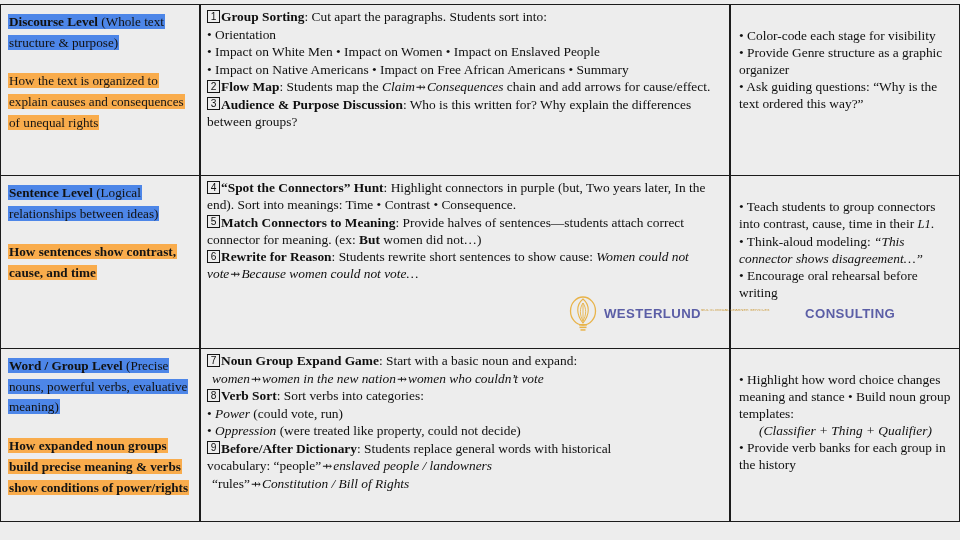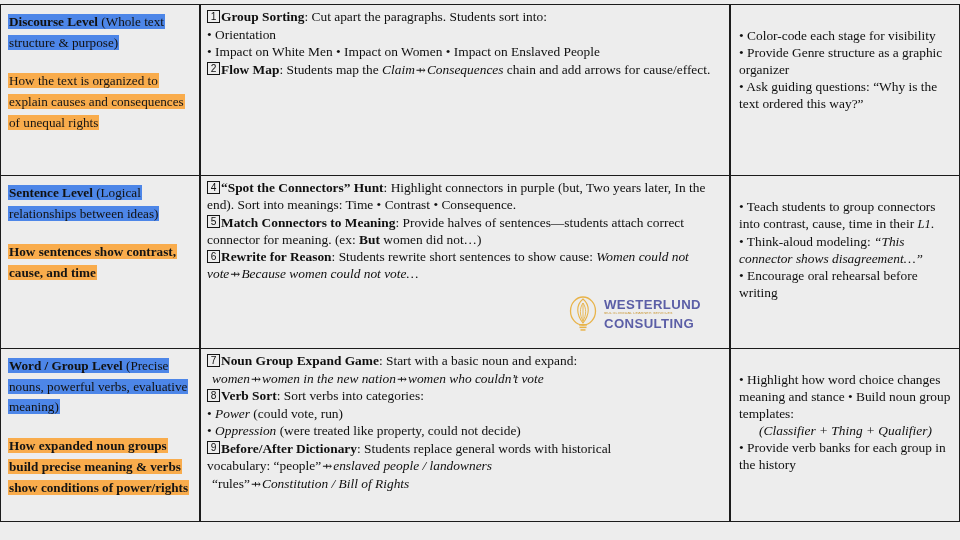--- a/index.html
+++ b/index.html
@@ -105,21 +105,21 @@
     position: absolute;
     left: 566px;
     top: 293px;
     width: 150px;
     height: 42px;
     display: flex;
     align-items: center;
     gap: 4px;
   }
   .logo-bulb { width: 34px; height: 40px; flex: 0 0 34px; }
-  .logo-text { display: flex; flex-direction: column; line-height: 1; }
+  .logo-text { display: flex; flex-direction: row; line-height: 1; }
   .logo-word {
     font-family: "Liberation Sans", sans-serif;
     font-weight: bold;
     font-size: 13.2px;
     letter-spacing: 0.4px;
     color: #5b5ea6;
   }
   .logo-rule {
     font-family: "Liberation Sans", sans-serif;
     font-size: 3.6px;
@@ -145,22 +145,26 @@
         <span class="hl-orange">How the text is organized to explain causes and consequences of unequal rights</span>
       </p>
     </div>
 
     <div class="cell c2 act-cell">
       <p class="act-line">
         <span class="boxnum">1</span><span class="bld">Group Sorting</span><span>: Cut apart the paragraphs. Students sort into:</span>
       </p>
       <p class="act-line">• Orientation</p>
       <p class="act-line">• Impact on White Men • Impact on Women  • Impact on Enslaved People</p>
+      <p class="act-line">• Impact on Native Americans  • Impact on Free African Americans • Summary</p>
       <p class="act-line">
         <span class="boxnum">2</span><span class="bld">Flow Map</span><span>: Students map the </span><span class="itl">Claim</span><span class="arw">⇸</span><span class="itl">Consequences</span><span> chain and add arrows for cause/effect.</span>
+      </p>
+      <p class="act-line">
+        <span class="boxnum">3</span><span class="bld">Audience &amp; Purpose Discussion</span><span>: Who is this written for? Why explain the differences between groups?</span>
       </p>
     </div>
 
     <div class="cell c3 sup-cell">
       <p class="sup-line">• Color-code each stage for visibility</p>
       <p class="sup-line">• Provide Genre structure as a graphic organizer</p>
       <p class="sup-line">• Ask guiding questions: “Why is the text ordered this way?”</p>
     </div>
 
     <div class="cell c1 lvl-cell">

